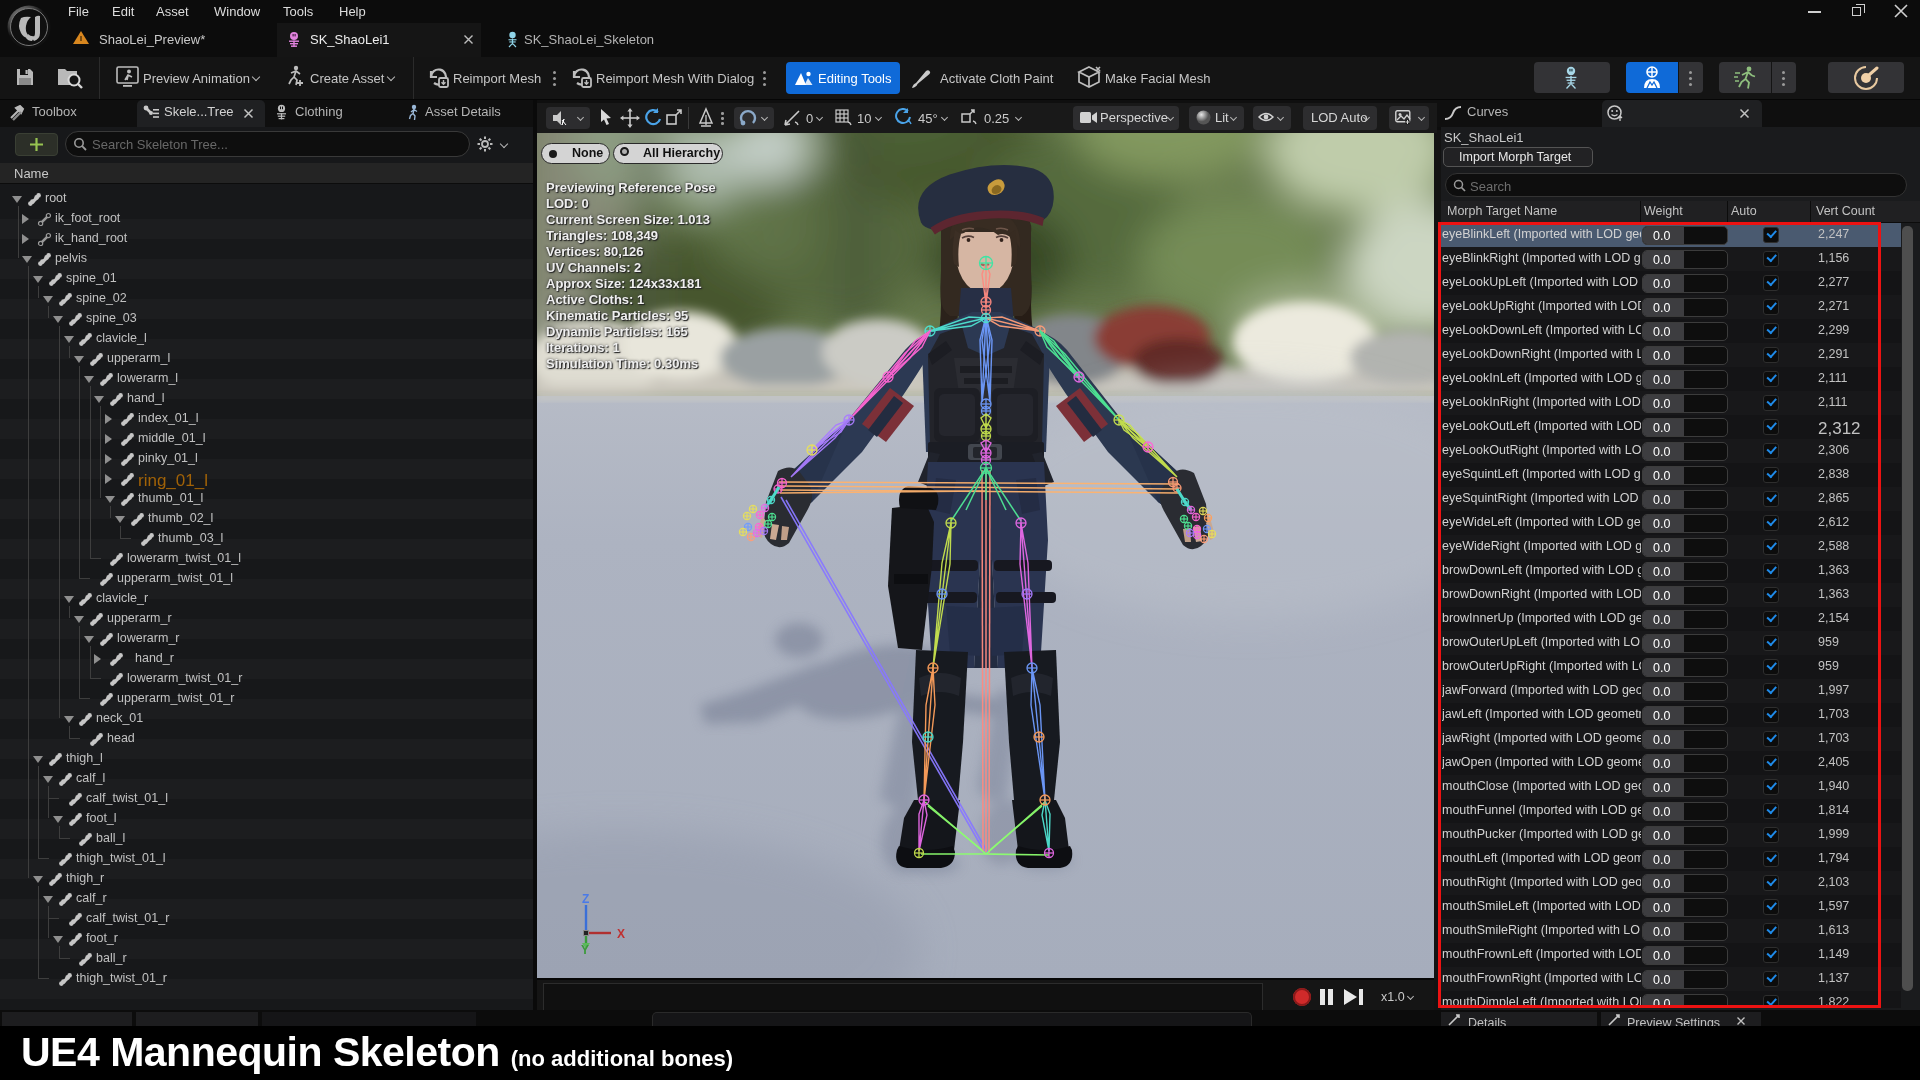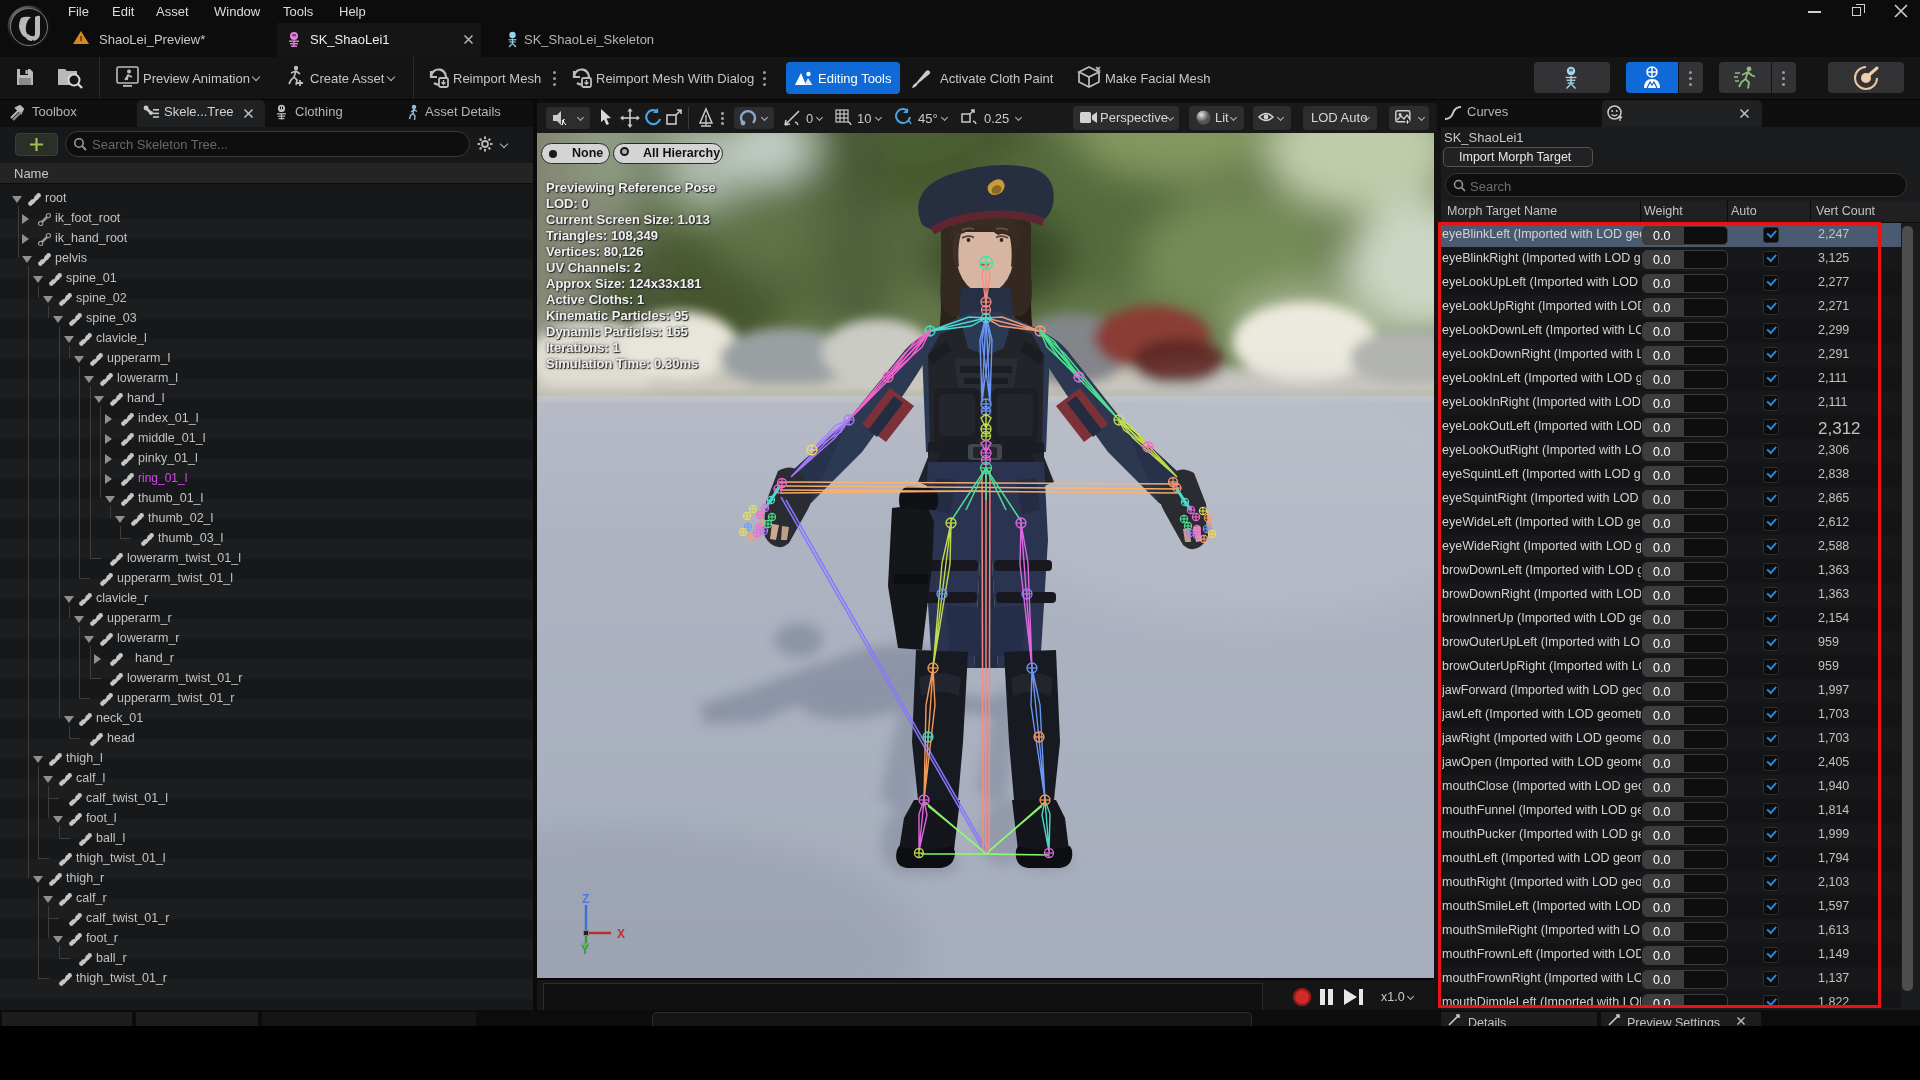--- a/index.html
+++ b/index.html
@@ -426,21 +426,21 @@
       <div class="abs" style="left:105px;top:290px;width:0;height:0;border-top:5px solid transparent;border-bottom:5px solid transparent;border-left:7px solid #8f8f8f;"></div>
       <svg class="abs" style="left:120px;top:288px" width="15" height="15" viewBox="0 0 15 15">
         <g fill="#c6c6c6">
           <circle cx="3.4" cy="11.6" r="2.3"></circle>
           <circle cx="9.6" cy="5.4" r="2.3"></circle>
           <circle cx="11.6" cy="3.4" r="2.3"></circle>
           <circle cx="5.4" cy="9.6" r="2.3"></circle>
           <rect x="3.2" y="6.4" width="8.6" height="3.4" transform="rotate(-45 7.5 8)"></rect>
         </g>
       </svg>
-      <div class="txt" style="left:138px;top:287px;font-size:12px;color:#d946ef;">ring_01_l</div>
+      <div class="txt" style="left:138px;top:287px;font-size:17px;color:#a16207;">ring_01_l</div>
       <div class="abs" style="left:105px;top:312px;width:0;height:0;border-left:5px solid transparent;border-right:5px solid transparent;border-top:7px solid #8f8f8f;"></div>
       <svg class="abs" style="left:120px;top:308px" width="15" height="15" viewBox="0 0 15 15">
         <g fill="#c6c6c6">
           <circle cx="3.4" cy="11.6" r="2.3"></circle>
           <circle cx="9.6" cy="5.4" r="2.3"></circle>
           <circle cx="11.6" cy="3.4" r="2.3"></circle>
           <circle cx="5.4" cy="9.6" r="2.3"></circle>
           <rect x="3.2" y="6.4" width="8.6" height="3.4" transform="rotate(-45 7.5 8)"></rect>
         </g>
       </svg>
@@ -1438,21 +1438,21 @@
         <div class="txt" style="left:377px;top:4px;font-size:12.5px;color:#c2c2c2;">2,247</div>
       </div>
       <div class="abs" style="left:0;top:24px;width:460px;height:24px;background:#18181a;">
         <div class="txt" style="left:1px;top:4px;font-size:12.5px;color:#d2d2d2;max-width:199px;overflow:hidden;">eyeBlinkRight (Imported with LOD geometry</div>
         <div class="abs" style="left:201px;top:2.5px;width:86px;height:19px;background:#0e0e0e;border:1px solid #3c3c3c;border-radius:5px;overflow:hidden;">
           <div class="abs" style="left:0;top:0;width:41px;height:19px;background:#3d3d40;"></div>
           <div class="txt" style="left:10px;top:2px;font-size:12.5px;color:#fff;">0.0</div>
         </div>
         <div class="abs" style="left:322px;top:4px;width:16px;height:16px;background:#0c0c0c;border:1px solid #2e2e2e;border-radius:3px;"></div>
         <div class="abs" style="left:326px;top:7px;width:9px;height:5.5px;border-left:2.6px solid #1f8ae8;border-bottom:2.6px solid #1f8ae8;transform:rotate(-48deg);"></div>
-        <div class="txt" style="left:377px;top:4px;font-size:12.5px;color:#c2c2c2;">3,125</div>
+        <div class="txt" style="left:377px;top:4px;font-size:12.5px;color:#c2c2c2;">1,156</div>
       </div>
       <div class="abs" style="left:0;top:48px;width:460px;height:24px;background:#141416;">
         <div class="txt" style="left:1px;top:4px;font-size:12.5px;color:#d2d2d2;max-width:199px;overflow:hidden;">eyeLookUpLeft (Imported with LOD geometry</div>
         <div class="abs" style="left:201px;top:2.5px;width:86px;height:19px;background:#0e0e0e;border:1px solid #3c3c3c;border-radius:5px;overflow:hidden;">
           <div class="abs" style="left:0;top:0;width:41px;height:19px;background:#3d3d40;"></div>
           <div class="txt" style="left:10px;top:2px;font-size:12.5px;color:#fff;">0.0</div>
         </div>
         <div class="abs" style="left:322px;top:4px;width:16px;height:16px;background:#0c0c0c;border:1px solid #2e2e2e;border-radius:3px;"></div>
         <div class="abs" style="left:326px;top:7px;width:9px;height:5.5px;border-left:2.6px solid #1f8ae8;border-bottom:2.6px solid #1f8ae8;transform:rotate(-48deg);"></div>
         <div class="txt" style="left:377px;top:4px;font-size:12.5px;color:#c2c2c2;">2,277</div>
@@ -1773,12 +1773,13 @@
 <div class="txt" style="left:1468px;top:1016px;font-size:12.5px;color:#c2c2c2;">Details</div>
 <div class="abs" style="left:1601px;top:1012px;width:160px;height:16px;background:#1d1d1f;"></div>
 <svg class="abs" style="left:1608px;top:1014px" width="14" height="12" viewBox="0 0 14 12">
       <path d="M1 11 L11 1 M8 1 h3 v3" stroke="#c9c9c9" stroke-width="1.6" fill="none"></path>
     </svg>
 <div class="txt" style="left:1627px;top:1016px;font-size:12.5px;color:#c2c2c2;">Preview  Settings</div>
 <svg class="abs" style="left:1736px;top:1016px" width="10" height="10" viewBox="0 0 10 10">
       <path d="M1.5 1.5 L8.5 8.5 M8.5 1.5 L1.5 8.5" stroke="#c2c2c2" stroke-width="1.4"></path>
     </svg>
 <div class="abs" style="left:0;top:1026px;width:1920px;height:54px;background:#000;"></div>
+<div class="txt" style="left:21px;top:1029px;font-size:41px;font-weight:bold;color:#fff;letter-spacing:-0.5px;">UE4 Mannequin Skeleton <span style="font-size:22px;font-weight:bold;letter-spacing:0;">(no additional bones)</span></div>
 </div>
 </body></html>

